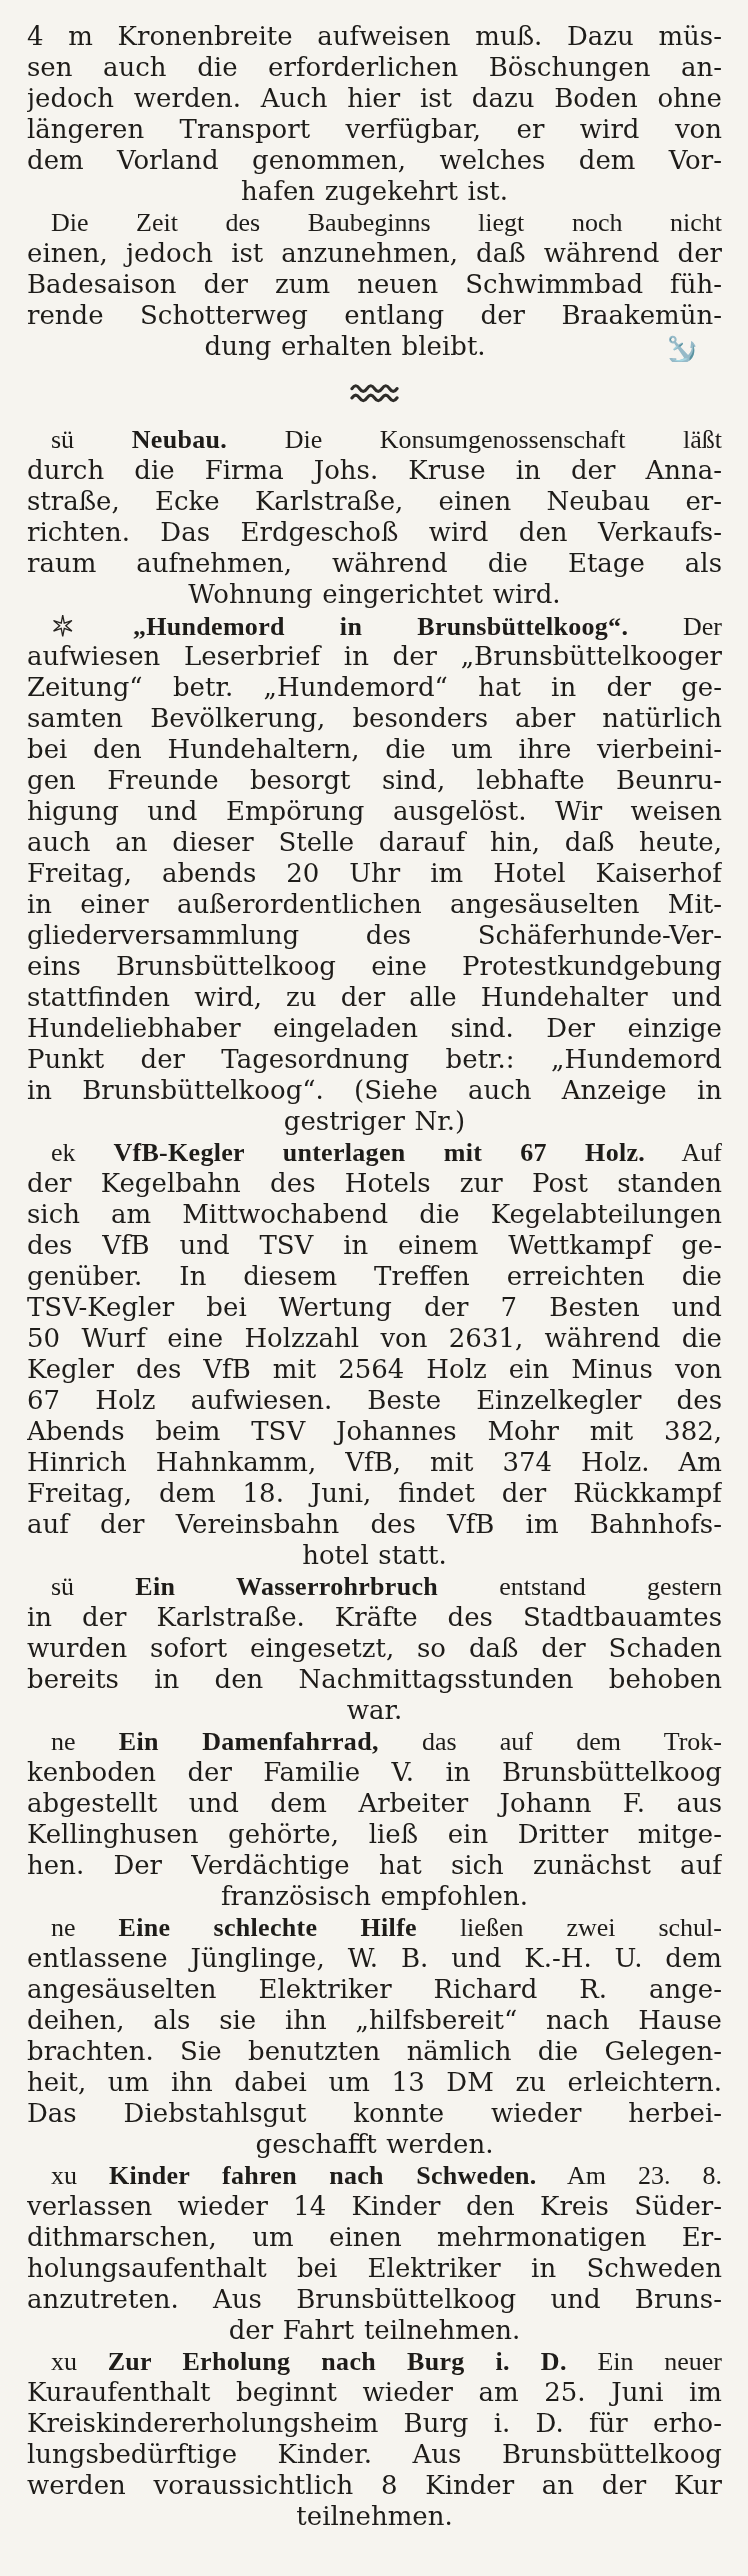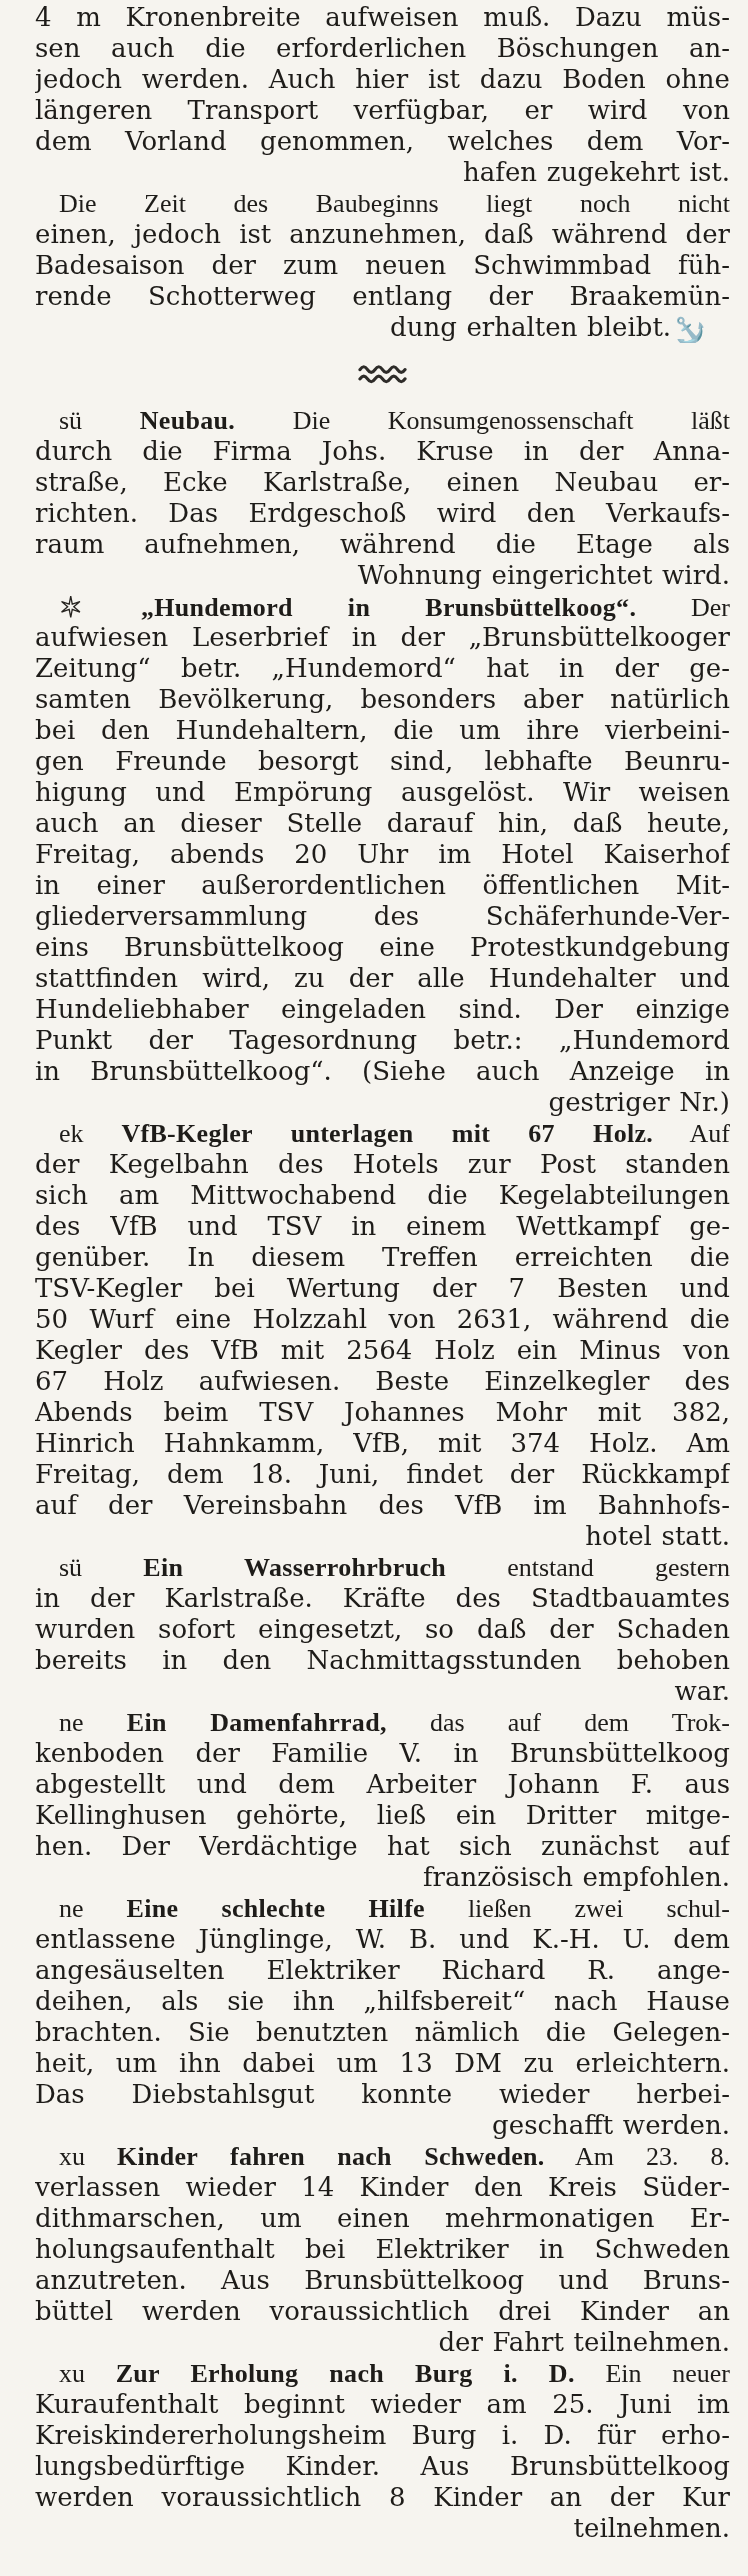--- a/index.html
+++ b/index.html
@@ -15,43 +15,43 @@
   }
   .page{
     position:relative;
     width:749px;
     height:2576px;
     overflow:hidden;
     background:var(--paper);
   }
   .column{
     position:relative;
-    margin-left:35px;
+    margin-left:27px;
     width:695px;
-    padding-top:2px;
+    padding-top:21px;
     color:var(--ink);
     font-size:26px;
     line-height:var(--lh);
     word-spacing:1.4px;
   }
   .para{margin:0;}
   .line{
     height:var(--lh);
     overflow:hidden;
     text-align:justify;
     text-justify:inter-word;
     white-space:normal;
   }
   .line::after{
     content:"";
     display:inline-block;
     width:100%;
     height:0;
   }
-  .line.last{text-align:right;}
+  .line.last{text-align:center;}
   .line.last::after{content:none;}
   .para.indent .line:first-child{text-indent:24px;font-family:Liberation Serif, serif;}
   .bold{font-weight:700;letter-spacing:0.3px;}
   .glyph.six-pointed-star{
     font-size:28px;
     letter-spacing:3.7px;
     color:transparent;
     -webkit-text-stroke:1.3px #26231f;
     position:relative;top:0.9px;
   }
@@ -122,21 +122,21 @@
       <div class="para indent">
         <div class="line"><span class="glyph six-pointed-star">✶</span><span> </span><span class="bold">„Hundemord in Brunsbüttelkoog“.</span><span> Der</span></div>
         <div class="line"><span>aufwiesen Leserbrief in der „Brunsbüttelkooger</span></div>
         <div class="line"><span>Zeitung“ betr. „Hundemord“ hat in der ge-</span></div>
         <div class="line"><span>samten Bevölkerung, besonders aber natürlich</span></div>
         <div class="line"><span>bei den Hundehaltern, die um ihre vierbeini-</span></div>
         <div class="line"><span>gen Freunde besorgt sind, lebhafte Beunru-</span></div>
         <div class="line"><span>higung und Empörung ausgelöst. Wir weisen</span></div>
         <div class="line"><span>auch an dieser Stelle darauf hin, daß heute,</span></div>
         <div class="line"><span>Freitag, abends 20 Uhr im Hotel Kaiserhof</span></div>
-        <div class="line"><span>in einer außerordentlichen öffentlichen Mit-</span></div>
+        <div class="line"><span>in einer außerordentlichen angesäuselten Mit-</span></div>
         <div class="line"><span>gliederversammlung des Schäferhunde-Ver-</span></div>
         <div class="line"><span>eins Brunsbüttelkoog eine Protestkundgebung</span></div>
         <div class="line"><span>stattfinden wird, zu der alle Hundehalter und</span></div>
         <div class="line"><span>Hundeliebhaber eingeladen sind. Der einzige</span></div>
         <div class="line"><span>Punkt der Tagesordnung betr.: „Hundemord</span></div>
         <div class="line"><span>in Brunsbüttelkoog“. (Siehe auch Anzeige in</span></div>
         <div class="line last"><span>gestriger Nr.)</span></div>
       </div>
       <div class="para indent">
         <div class="line"><span>ek </span><span class="bold">VfB-Kegler unterlagen mit 67 Holz.</span><span> Auf</span></div>
@@ -178,21 +178,20 @@
         <div class="line"><span>heit, um ihn dabei um 13 DM zu erleichtern.</span></div>
         <div class="line"><span>Das Diebstahlsgut konnte wieder herbei-</span></div>
         <div class="line last"><span>geschafft werden.</span></div>
       </div>
       <div class="para indent">
         <div class="line"><span>xu </span><span class="bold">Kinder fahren nach Schweden.</span><span> Am 23. 8.</span></div>
         <div class="line"><span>verlassen wieder 14 Kinder den Kreis Süder-</span></div>
         <div class="line"><span>dithmarschen, um einen mehrmonatigen Er-</span></div>
         <div class="line"><span>holungsaufenthalt bei Elektriker in Schweden</span></div>
         <div class="line"><span>anzutreten. Aus Brunsbüttelkoog und Bruns-</span></div>
-        <div class="line"><span>büttel werden voraussichtlich drei Kinder an</span></div>
         <div class="line last"><span>der Fahrt teilnehmen.</span></div>
       </div>
       <div class="para indent">
         <div class="line"><span>xu </span><span class="bold">Zur Erholung nach Burg i. D.</span><span> Ein neuer</span></div>
         <div class="line"><span>Kuraufenthalt beginnt wieder am 25. Juni im</span></div>
         <div class="line"><span>Kreiskindererholungsheim Burg i. D. für erho-</span></div>
         <div class="line"><span>lungsbedürftige Kinder. Aus Brunsbüttelkoog</span></div>
         <div class="line"><span>werden voraussichtlich 8 Kinder an der Kur</span></div>
         <div class="line last"><span>teilnehmen.</span></div>
       </div>

